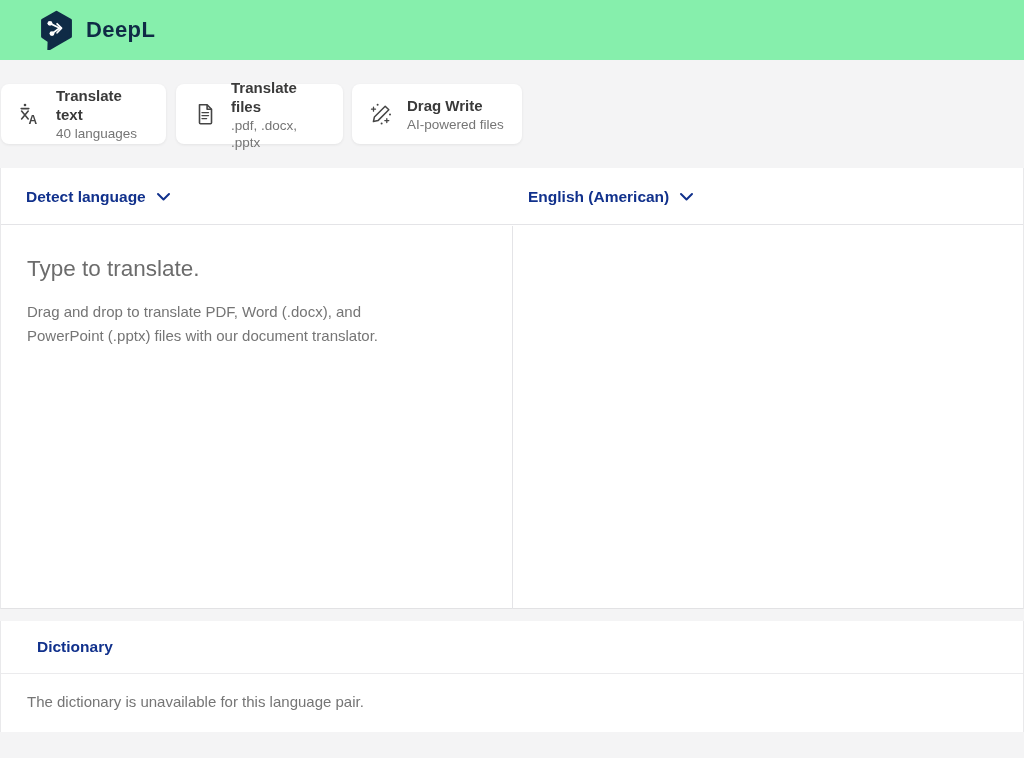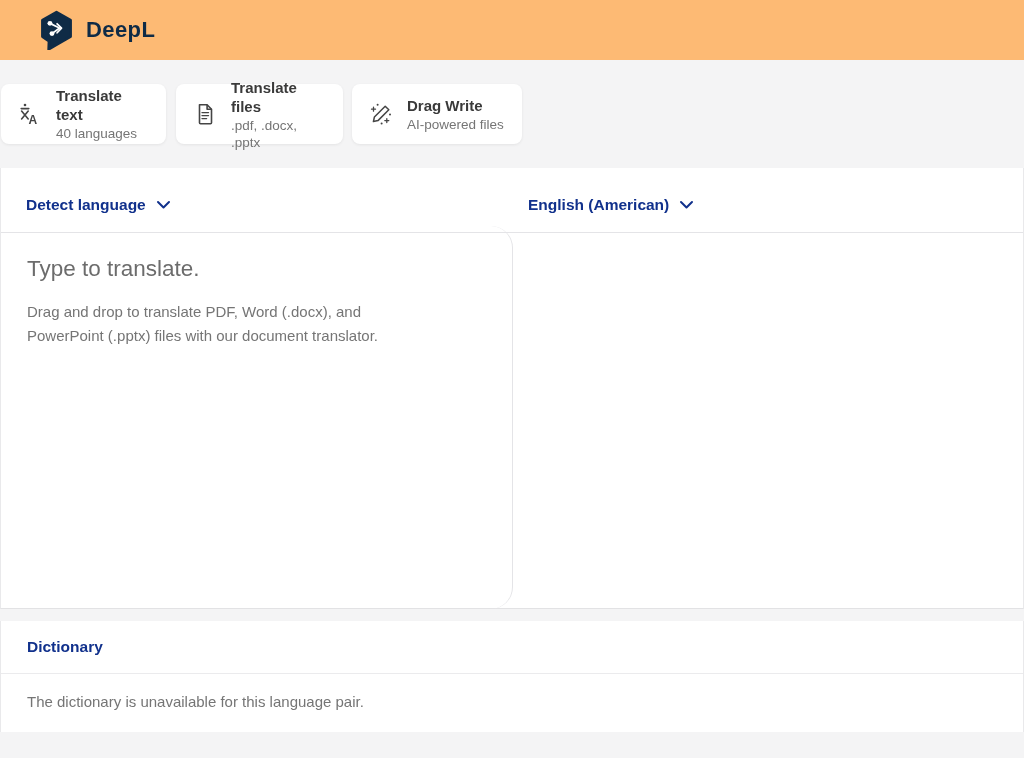--- a/index.html
+++ b/index.html
@@ -1,66 +1,66 @@
 <!DOCTYPE html>
 <html><head>
 <meta charset="utf-8">
 <style>
   * { margin:0; padding:0; box-sizing:border-box; }
   html,body { width:1024px; height:768px; background:#ffffff; overflow:hidden;
               font-family:"Liberation Sans", sans-serif; }
 
   
-  .header { position:absolute; left:0; top:0; width:1024px; height:60px; background:#fdba74; }
+  .header { position:absolute; left:0; top:0; width:1024px; height:60px; background:#86efac; }
   .logo { position:absolute; left:36px; top:9px; display:flex; align-items:center; gap:9px; cursor:pointer; }
   .logo-text { font-size:22px; font-weight:700; color:#0f2b46; letter-spacing:.4px; }
 
   
   .band { position:absolute; left:0; top:60px; width:1024px; height:108px; background:#f4f4f5; }
   .card { position:absolute; top:24px; height:60px; background:#fff; border-radius:8px;
           box-shadow:0 1px 3px rgba(0,0,0,.07); display:flex; align-items:center;
           padding:0 16px; cursor:pointer; }
   .card-icon { width:26px; height:26px; flex:0 0 26px; display:flex; align-items:center; justify-content:center; }
   .card-text { margin-left:13px; }
   .card-title { font-size:15px; font-weight:700; color:#3a3a3a; line-height:19px; }
   .card-sub { font-size:13.5px; color:#757575; line-height:17px; margin-top:1px; }
   #card-1 { left:1px;  width:165px; }
   #card-2 { left:176px; width:167px; }
   #card-3 { left:352px; width:170px; }
 
   
   .translator { position:absolute; left:0; top:168px; width:1024px; height:441px;
                 background:#fff; border-bottom:1px solid #e2e2e4; border-right:1px solid #e9e9eb;
                 border-left:1px solid #e9e9eb; }
-  .langbar { position:absolute; left:0; top:8px; width:100%; height:57px; border-bottom:1px solid #e4e4e7;text-align:right; }
+  .langbar { position:absolute; left:0; top:0; width:100%; height:57px; border-bottom:1px solid #e4e4e7;text-align:right; }
   .lang-btn { position:absolute; top:0; height:57px; display:flex; align-items:center; gap:10px;
               cursor:pointer; color:#11318c; font-size:15.5px; font-weight:700; }
   #src-lang { left:25px; }
   #tgt-lang { left:527px; }
 
   .panels { position:absolute; left:0; top:58px; width:100%; height:383px; display:flex; }
-  .panel-left { width:512px; height:100%; border-right:1px solid #e4e4e7; position:relative;border-radius:22px; }
+  .panel-left { width:512px; height:100%; border-right:1px solid #e4e4e7; position:relative; }
   .panel-right { flex:1; height:100%; position:relative; }
   .src-textarea { position:absolute; inset:0; width:100%; height:100%; border:none; outline:none;
                   resize:none; background:transparent; font-family:"Liberation Sans",sans-serif;
                   font-size:22px; color:#333; padding:28px 26px; }
   .placeholder { position:absolute; left:26px; top:30px; font-size:22.5px; color:#6c6c6c;
                  pointer-events:none; }
   .hint { position:absolute; left:26px; top:74px; width:398px; font-size:15px; line-height:24px;
           color:#757575; pointer-events:none; }
 
   
   .gap1 { position:absolute; left:0; top:609px; width:1024px; height:12px; background:#f4f4f5; }
   .gap2 { position:absolute; left:0; top:732px; width:1024px; height:26px; background:#f4f4f5; }
 
   
   .dict { position:absolute; left:0; top:621px; width:1024px; height:111px; background:#fff;
           border-left:1px solid #e9e9eb; border-right:1px solid #e9e9eb; }
   .dict-header { position:absolute; left:0; top:0; width:100%; height:53px; display:flex;
-                 align-items:center; padding-left:26px; border-bottom:1px solid #ebebed; cursor:pointer; }
+                 align-items:center; padding-left:36px; border-bottom:1px solid #ebebed; cursor:pointer; }
   .dict-title { color:#11318c; font-size:15.5px; font-weight:700; }
   .dict-body { position:absolute; left:26px; top:72px; font-size:15px; color:#757575; }
 </style>
 </head>
 <body>
 
 <div class="header">
   <div class="logo">
     <span style="display:flex;">
       <svg width="41" height="41" viewBox="0 0 40 40">

